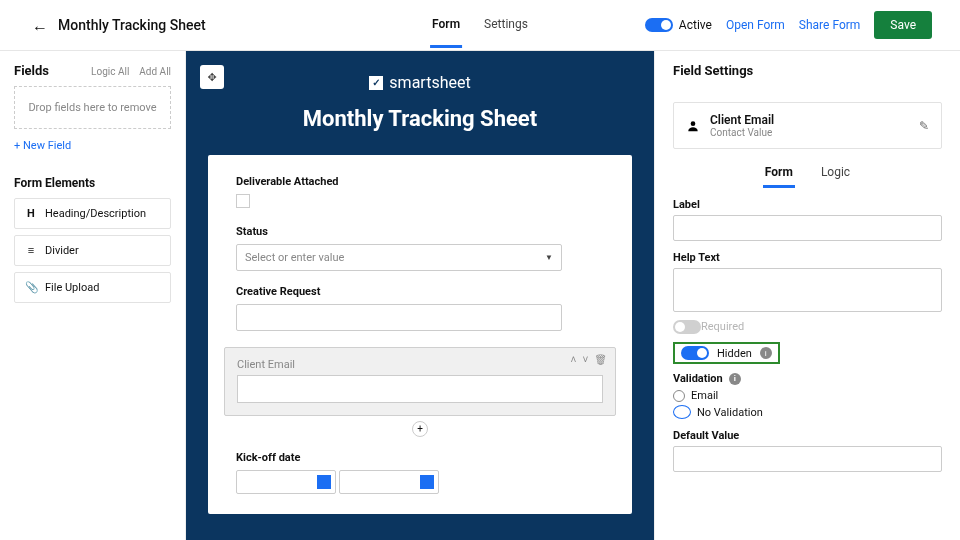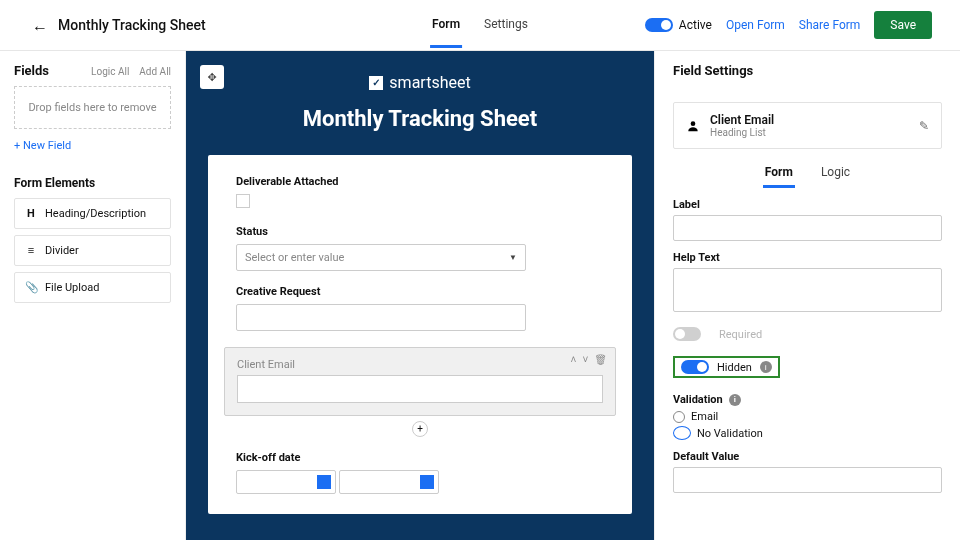--- a/index.html
+++ b/index.html
@@ -37,21 +37,21 @@
 
 .center { flex: 1; background: #0b355f; padding: 14px 22px; overflow-y: auto; position: relative; }
 .mover { position: absolute; top: 14px; left: 14px; width: 24px; height: 24px; background: #fff; border-radius: 3px; display: flex; align-items: center; justify-content: center; cursor: pointer; font-size: 11px; color:#444; }
 .brand { text-align: center; color: #fff; font-size: 16px; margin: 8px 0 14px; display:flex; justify-content:center; align-items:center; gap:6px; }
 .brand .bsq { width: 14px; height: 14px; background: #fff; display: inline-flex; align-items:center; justify-content:center; color:#0b355f; font-size:10px; font-weight:700; }
 .form-title { text-align: center; color: #fff; font-size: 22px; font-weight: 700; margin-bottom: 24px; }
 .card { background: #fff; border-radius: 2px; padding: 20px 28px; }
 .flabel { font-size: 11px; font-weight: 700; margin: 14px 0 6px; }
 .flabel:first-child { margin-top: 0; }
 .chk { width: 14px; height: 14px; border: 1px solid #ccc; display: inline-block; }
-.sel, .txt { border: 1px solid #ccc; border-radius: 2px; padding: 6px 8px; font-size: 11px; color: #888; width: 290px; display:flex; justify-content:space-between; align-items:center; }
+.sel, .txt { border: 1px solid #ccc; border-radius: 2px; padding: 6px 8px; font-size: 11px; color: #888; width: 326px; display:flex; justify-content:space-between; align-items:center; }
 .sel .caret { font-size: 8px; color:#444; }
 .selected-field { border: 1px solid #cfcfcf; background: #f0f0f0; border-radius: 2px; margin: 16px -12px 0; padding: 10px 12px 12px; position: relative; }
 .selected-field .sflabel { font-size: 11px; color: #888; margin-bottom: 4px; }
 .selected-field .sftools { position: absolute; top: 6px; right: 8px; display: flex; gap: 6px; font-size: 10px; color: #888; }
 .selected-field .sftools span { cursor: pointer; }
 .selected-field .sftxt { background: #fff; border: 1px solid #ccc; height: 28px; width: 100%; }
 .add-below { text-align: center; margin: 4px 0 0; }
 .add-below .plus { width: 16px; height: 16px; border: 1px solid #ccc; border-radius: 50%; background: #fff; font-size: 10px; display:inline-flex; align-items:center; justify-content:center; cursor:pointer; }
 .date-in { width: 100px; border: 1px solid #ccc; border-radius: 2px; height: 24px; display: inline-flex; align-items:center; justify-content:flex-end; padding-right:4px; }
 .date-in .cal { width: 14px; height: 14px; background: #1b6ef3; display:inline-block; }
@@ -63,21 +63,21 @@
 .fieldcard .person svg { width:14px; height:14px; }
 .fieldcard .fcname { font-size: 12px; font-weight: 600; }
 .fieldcard .fctype { font-size: 10px; color: #888; }
 .fieldcard .edit { margin-left: auto; color: #666; cursor: pointer; font-size: 12px; }
 .subtabs { display: flex; justify-content: center; gap: 24px; margin-bottom: 10px; }
 .subtabs .st { font-size: 12px; padding: 6px 2px; cursor: pointer; color: #444; }
 .subtabs .st.active { font-weight: 700; color: #111; border-bottom: 3px solid #1b6ef3; }
 .plabel { font-size: 11px; font-weight: 700; margin: 10px 0 4px; }
 .pinput { border: 1px solid #ccc; border-radius: 2px; height: 26px; width: 100%; }
 .pta { border: 1px solid #ccc; border-radius: 2px; height: 44px; width: 100%; }
-.toggle-line { display: flex; align-items: center; gap: 18px; font-size: 11px; margin: 15px 0; }
+.toggle-line { display: flex; align-items: flex-start; gap: 0; font-size: 11px; margin: 8px 0; }
 .muted { color: #b5b5b5; }
 .highlight { border: 2px solid #2d8a2d; padding: 2px 6px; display: inline-flex; align-items: center; gap: 8px; }
 .info { width: 12px; height: 12px; border-radius: 50%; background: #888; color: #fff; font-size: 8px; display:inline-flex; align-items:center; justify-content:center; }
 .valhdr { font-size: 11px; font-weight: 700; margin: 8px 0 4px; display:flex; align-items:center; gap:6px; }
 .radio-line { display: flex; align-items: center; gap: 6px; font-size: 11px; margin: 3px 0; }
 .radio { width: 12px; height: 12px; border: 1px solid #888; border-radius: 50%; display:inline-flex; align-items:center; justify-content:center; }
 .radio.sel { border-color: #1b6ef3; }
 .radio.sel .dot { width: 6px; height: 6px; background: #1b6ef3; border-radius: 50%; }
 .center::-webkit-scrollbar{width:0}
 </style>
@@ -175,21 +175,21 @@
     <h3>Field Settings</h3>
     <div class="fieldcard">
       <span class="person">
         <svg viewBox="0 0 24 24" fill="#000">
             <circle cx="12" cy="8" r="4"></circle>
             <path d="M4 20c0-4 4-6 8-6s8 2 8 6v1H4z"></path>
           </svg>
       </span>
       <div>
         <div class="fcname">Client Email</div>
-        <div class="fctype">Heading List</div>
+        <div class="fctype">Contact Value</div>
       </div>
       <span class="edit">✎</span>
     </div>
     <div class="subtabs">
       <div class="st active">Form</div>
       <div class="st">Logic</div>
     </div>
 
     <div class="plabel">Label</div>
     <div class="pinput"></div>

